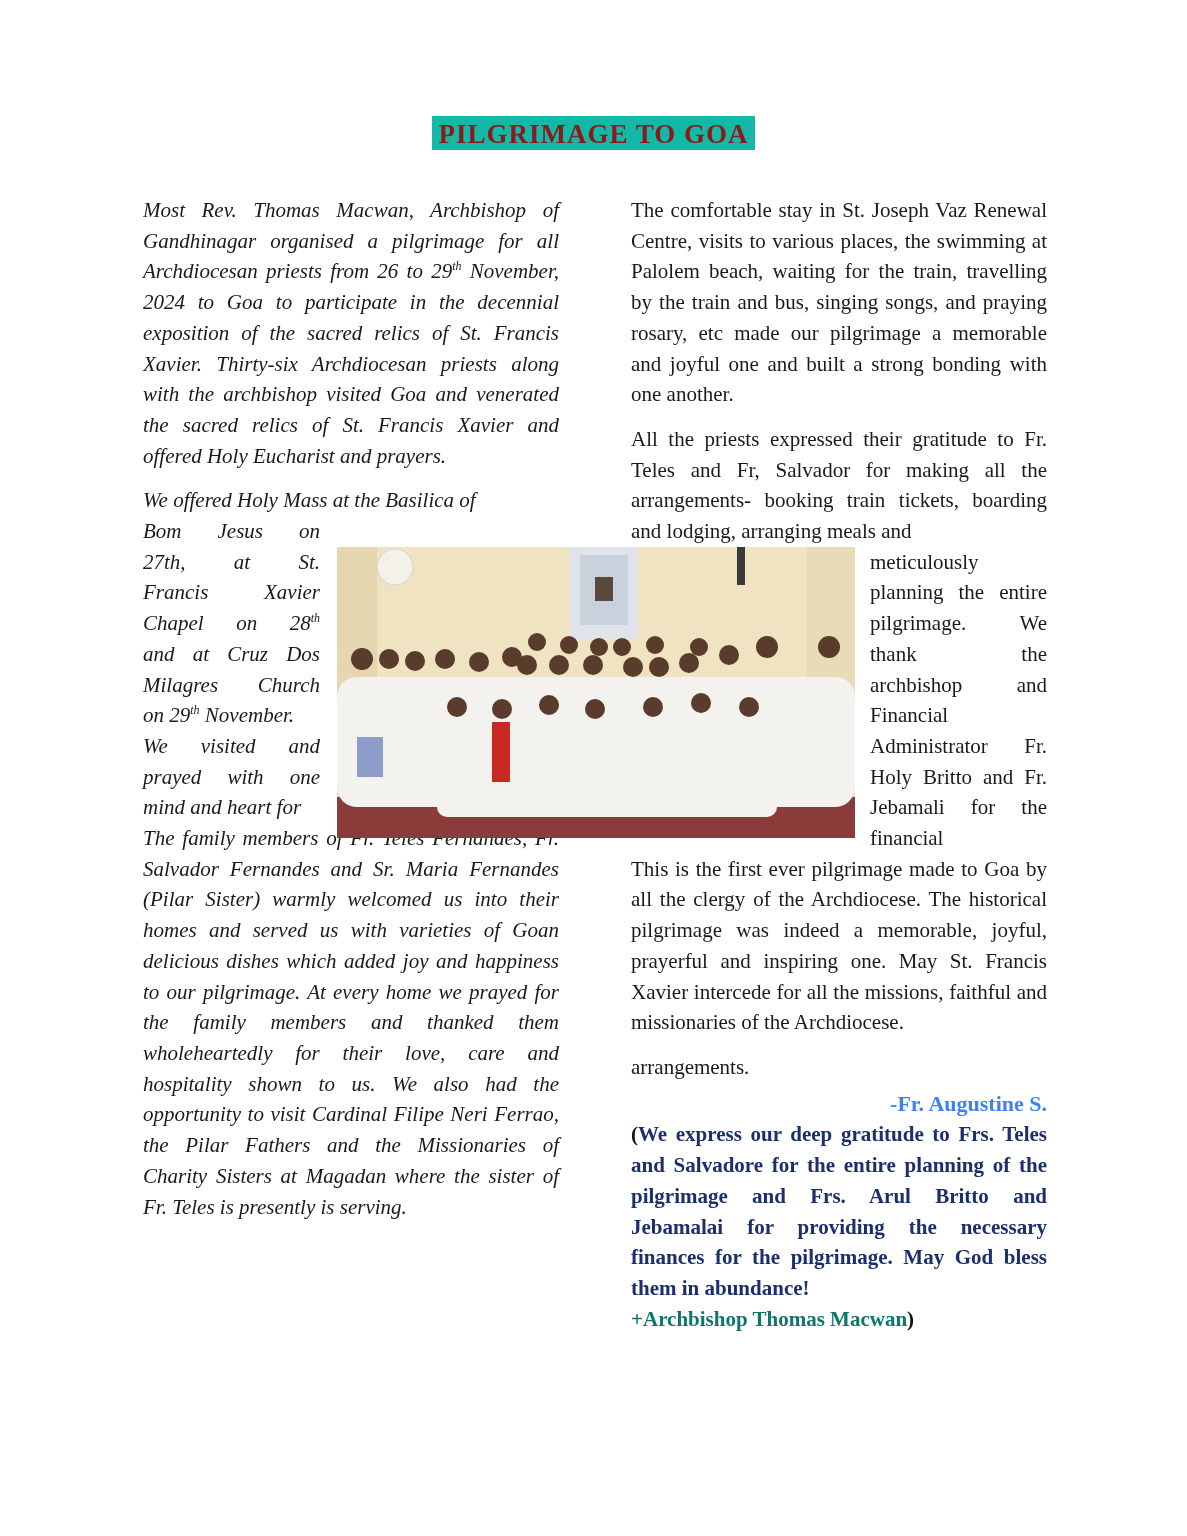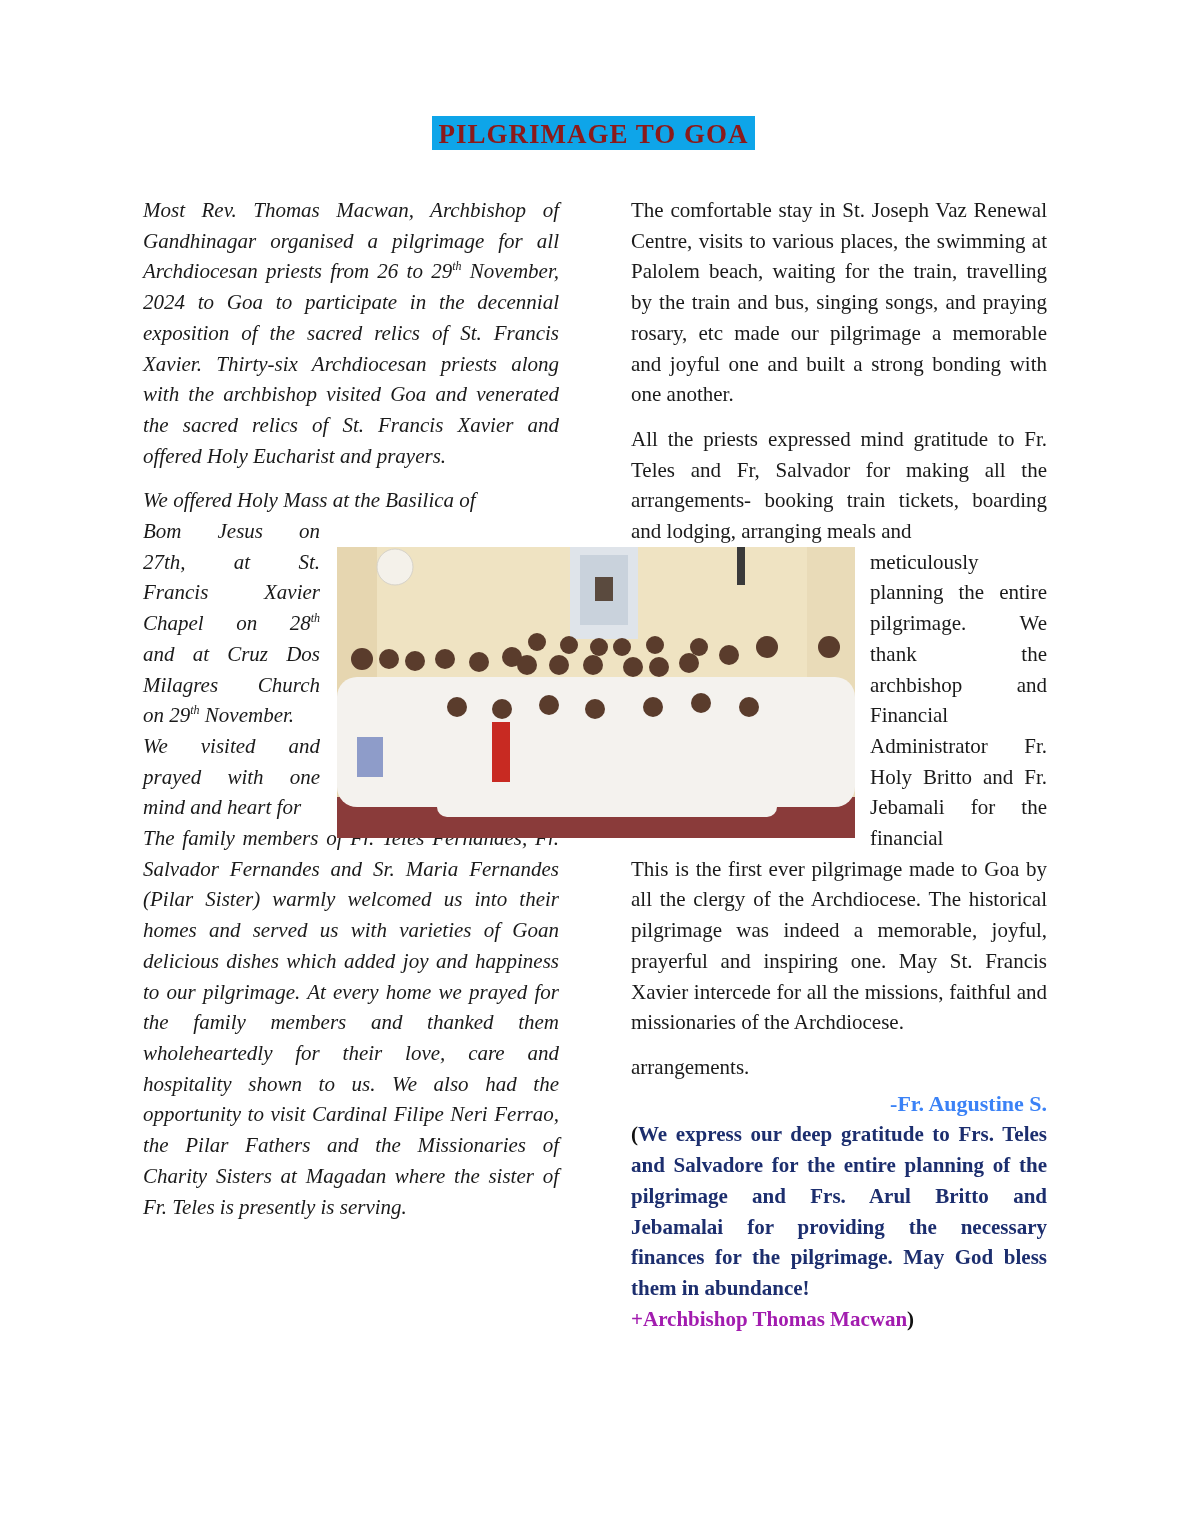--- a/index.html
+++ b/index.html
@@ -1,33 +1,33 @@
 <!DOCTYPE html>
 <html><head>
 <meta charset="utf-8">
 <style>
   html, body { margin: 0; padding: 0; background: #ffffff; }
   body { width: 1187px; height: 1536px; position: relative; overflow: hidden;
          font-family: "Liberation Serif", "DejaVu Serif", serif; color: #1a1a1a; }
   .title-wrap { position: absolute; top: 116px; left: 0; width: 1187px; text-align: center; }
-  .title { display: inline-block; background: #0ea5e9; color: #8b1a1a;
+  .title { display: inline-block; background: #14b8a6; color: #8b1a1a;
            font-family: "Liberation Serif", serif; font-weight: bold;
            font-size: 27px; letter-spacing: 1px; padding: 2px 6px 0 6px; line-height: 32px; }
   .col { position: absolute; font-size: 21px; line-height: 30.7px; text-align: justify; }
   .col p { margin: 0 0 14px 0; }
   .left { left: 143px; top: 195px; width: 416px; font-style: italic; }
   .right { left: 631px; top: 195px; width: 416px; }
   sup { font-size: 12px; line-height: 0; vertical-align: super; }
   .narrow-left { width: 177px; }
   .narrow-right { width: 177px; margin-left: 239px; }
   .photo { position: absolute; left: 337px; top: 547px; width: 518px; height: 291px;
            overflow: hidden; background: #efe3c2; }
   .sig { text-align: right; color: #3b82f6; font-weight: bold; font-size: 22px; margin-top: -8px; }
   .note { color: #1c2e6e; font-weight: bold; font-size: 21px; line-height: 30.7px; text-align: justify; }
-  .note .arch { color: #a21caf; font-family: Liberation Serif, serif; }
+  .note .arch { color: #0f766e; font-family: Liberation Serif, serif; }
   .note .paren { color: #111; }
 </style>
 </head>
 <body>
 
 <div class="title-wrap">
   <span class="title">PILGRIMAGE TO GOA</span>
 </div>
 
 <div class="col left">
@@ -45,21 +45,21 @@
     <div style="text-align-last:left"><span>on 29</span><sup>th</sup><span> November.</span></div>
     <div>We visited and</div>
     <div>prayed with one</div>
     <div style="text-align-last:left">mind and heart for</div>
   </div>
   <p>The family members of Fr. Teles Fernandes, Fr. Salvador Fernandes and Sr. Maria Fernandes (Pilar Sister) warmly welcomed us into their homes and served us with varieties of Goan delicious dishes which added  joy and happiness to our pilgrimage. At every home we prayed for the family members and thanked them wholeheartedly for their love, care and hospitality shown to us. We also had the opportunity to visit Cardinal Filipe Neri Ferrao, the Pilar Fathers and the Missionaries of Charity Sisters at Magadan where the sister of Fr. Teles is presently is serving.</p>
 </div>
 
 <div class="col right">
   <p>The comfortable stay in St. Joseph Vaz Renewal Centre, visits to various places, the swimming at Palolem beach, waiting for the train, travelling by the train and bus, singing songs, and praying rosary, etc made our pilgrimage a memorable and joyful one and built a strong bonding with one another.</p>
-  <p style="margin-bottom:0">All the priests expressed mind gratitude to Fr. Teles and Fr, Salvador for making all the arrangements- booking train tickets, boarding and lodging, arranging meals and</p>
+  <p style="margin-bottom:0">All the priests expressed their gratitude to Fr. Teles and Fr, Salvador for making all the arrangements- booking train tickets, boarding and lodging, arranging meals and</p>
   <div class="narrow-right" style="text-align:justify;text-align-last:justify;">
     <div style="text-align-last:left">meticulously</div>
     <div>planning the entire</div>
     <div>pilgrimage. We</div>
     <div>thank the</div>
     <div>archbishop and</div>
     <div style="text-align-last:left">Financial</div>
     <div>Administrator Fr.</div>
     <div>Holy Britto and Fr.</div>
     <div>Jebamali for the</div>

